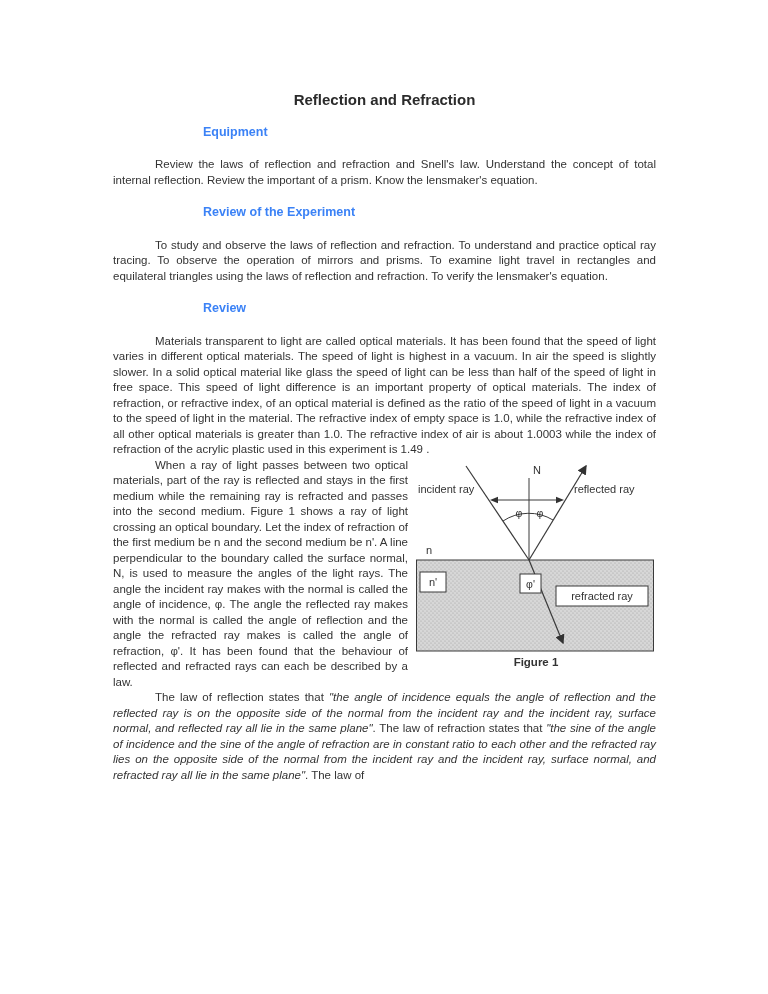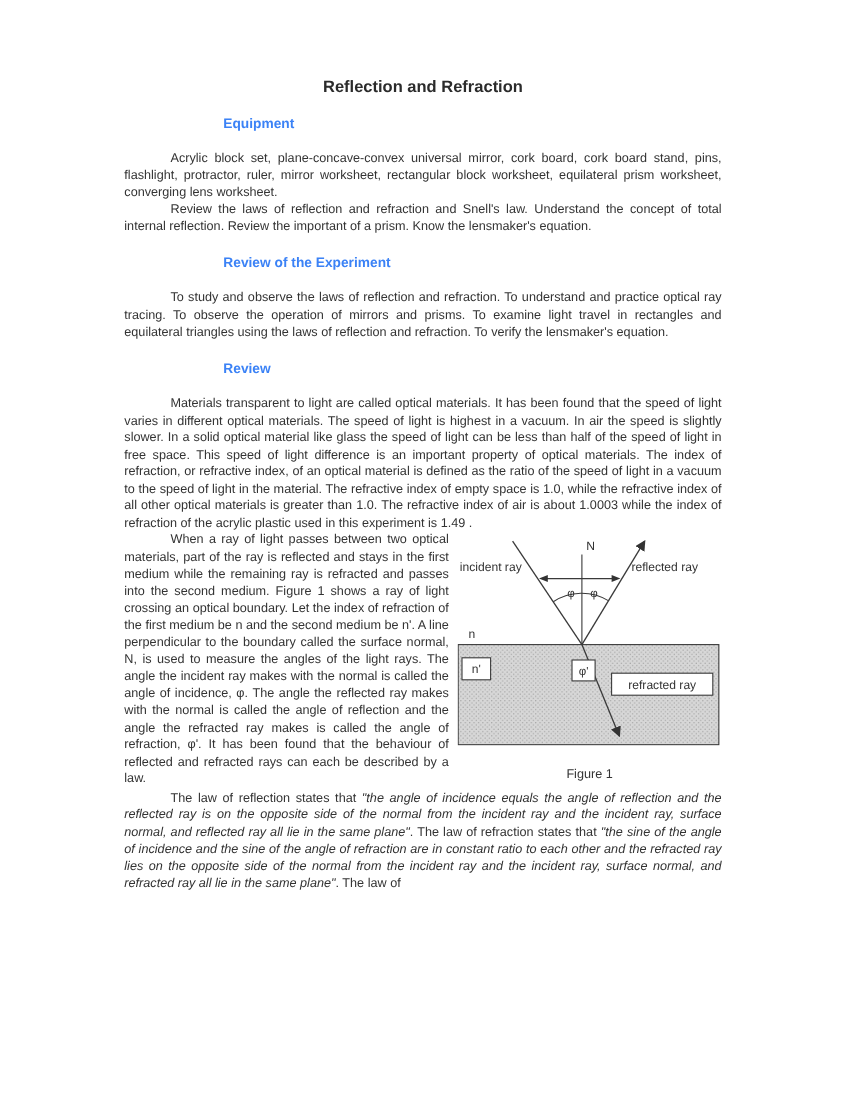--- a/index.html
+++ b/index.html
@@ -1,21 +1,21 @@
 <!DOCTYPE html>
 <html><head>
 <meta charset="utf-8">
 <style>
   html, body { margin: 0; padding: 0; background: #ffffff; }
   .page {
     width: 768px;
     height: 994px;
     box-sizing: border-box;
     background: #ffffff;
-    padding: 72px 112px 0 113px;
+    padding: 92px 112px 0 113px;
     font-family: "Liberation Sans", sans-serif;
     font-size: 11.5px;
     line-height: 15.5px;
     color: #333;
     overflow: hidden;
   }
   .title {
     font-size: 15px;
     font-weight: bold;
     text-align: center;
@@ -39,36 +39,36 @@
   figure.fig {
     float: right;
     width: 240px;
     margin: 2px 0 6px 8px;
     padding: 0;
   }
   figure.fig svg { display: block; }
   .fig-caption {
     text-align: center;
     font-size: 11.5px;
-    margin-top: 19px;
+    margin-top: 3px;
     color: #333;
+    font-weight: bold;
   }
   p.clear-right { clear: right; }
   svg text { font-family: "Liberation Sans", sans-serif; font-size: 11px; fill: #333; }
   svg .small { font-size: 10.5px; }
 </style>
 </head>
 <body>
 
 <div class="page">
 
   <div class="title">Reflection and Refraction</div>
 
   <h2 class="sec">Equipment</h2>
-  <p class="body">Acrylic block set, plane-concave-convex universal mirror, cork board, cork board stand, pins, flashlight, protractor, ruler, mirror worksheet, rectangular block worksheet, equilateral prism worksheet, converging lens worksheet.</p>
 
   <p class="body">Review the laws of reflection and refraction and Snell's law. Understand the concept of total internal reflection. Review the important of a prism. Know the lensmaker's equation.</p>
 
   <h2 class="sec">Review of the Experiment</h2>
   <p class="body">To study and observe the laws of reflection and refraction. To understand and practice optical ray tracing. To observe the operation of mirrors and prisms. To examine light travel in rectangles and equilateral triangles using the laws of reflection and refraction. To verify the lensmaker's equation.</p>
 
   <h2 class="sec">Review</h2>
   <p class="body"><span>Materials transparent to light are called </span><span class="b">optical materials</span><span>. It has been found that the speed of light varies in different optical materials. The speed of light is highest in a vacuum. In air the speed is slightly slower. In a solid optical material like glass the speed of light can be less than half of the speed of light in free space. This speed of light difference is an important property of optical materials. The </span><span class="b">index of refraction,</span><span> or </span><span class="b">refractive index</span><span>, of an optical material is defined as the ratio of the speed of light in a vacuum to the speed of light in the material. The refractive index of empty space is 1.0, while the refractive index of all other optical materials is greater than 1.0. The refractive index of air is about 1.0003 while the index of refraction of the acrylic plastic used in this experiment is 1.49 .</span></p>
 
   <div class="wrap-block">

